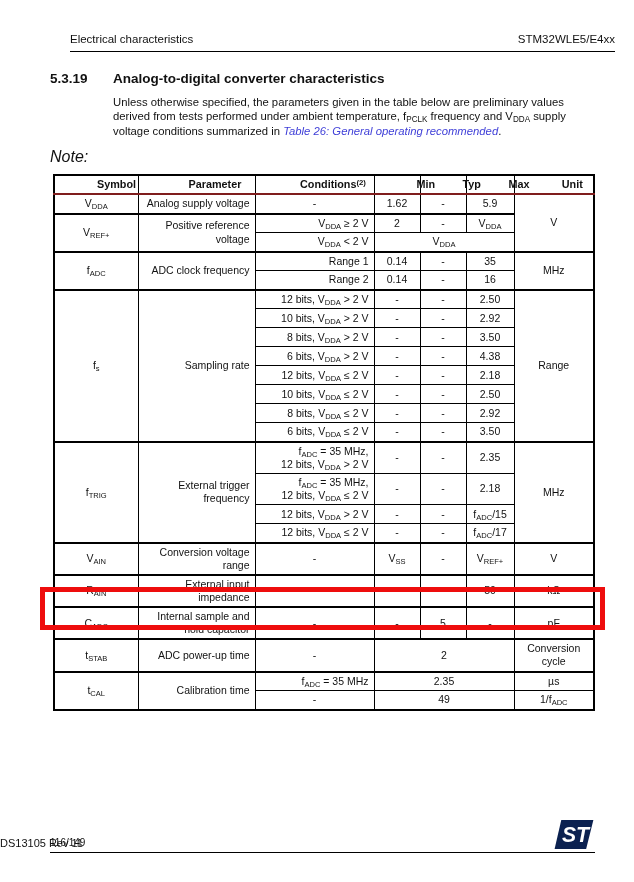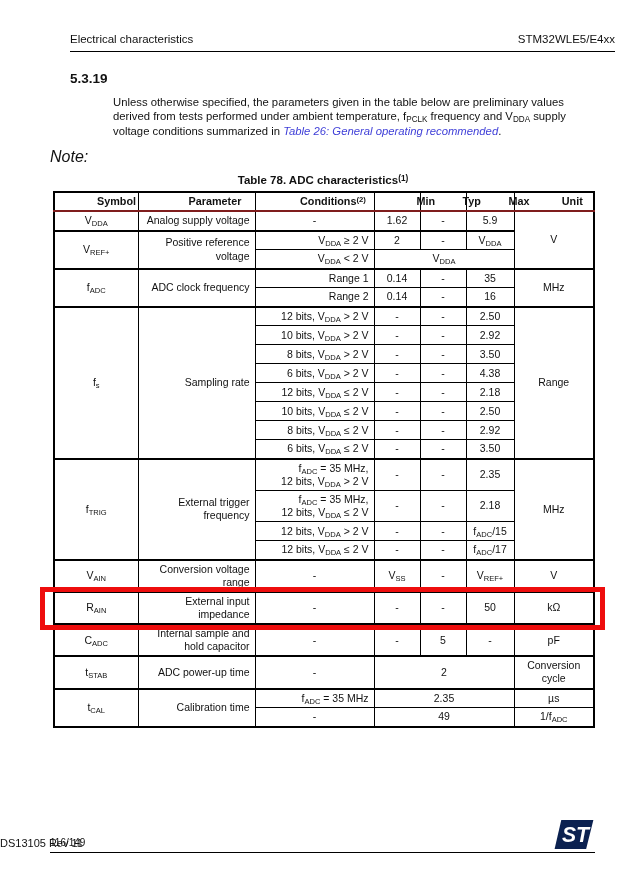--- a/index.html
+++ b/index.html
@@ -16,21 +16,21 @@
   .running-header{
     position:absolute;left:50px;top:33px;width:545px;
     display:flex;justify-content:space-between;align-items:flex-end;
     font-weight:normal;font-size:11.5px;
     border-bottom:1.5px solid #000;padding-bottom:6px;margin-left:20px;
   }
 
   
   .section-heading{
     position:absolute;left:50px;top:71px;width:545px;
-    display:flex;font-weight:bold;font-size:13.5px;margin-left:20px;
+    display:flex;font-weight:bold;font-size:13.5px;
   }
   .section-heading .num{width:63px;flex:0 0 63px;}
 
   
   .intro{
     position:absolute;left:113px;top:95px;width:484px;
     font-size:11.3px;line-height:1.28;
   }
   .intro a{color:var(--link);font-style:italic;text-decoration:none;}
 
@@ -77,32 +77,32 @@
 
 <div id="page">
 
   <div class="running-header">
     <span>Electrical characteristics</span>
     <span>STM32WLE5/E4xx</span>
   </div>
 
   <div class="section-heading">
     <span class="num">5.3.19</span>
+    <span>Analog-to-digital converter characteristics</span>
   </div>
 
   <p class="intro">
     <span>Unless otherwise specified, the parameters given in the table below are preliminary values derived from tests performed under ambient temperature, f<sub>PCLK</sub> frequency and V<sub>DDA</sub> supply voltage conditions summarized in </span><a href="#">Table 26: General operating recommended</a><span>.</span>
   </p>
 
   <div class="note">
     <span class="lbl">Note:</span>
   </div>
 
   <div class="table-wrap">
-    <div class="table-title">Table 78. ADC characteristics<sup>(1)</sup></div>
     <table>
       <colgroup>
         <col style="width:84px">
           <col style="width:117px">
           <col style="width:119px">
         <col style="width:46px">
           <col style="width:46px">
           <col style="width:48px">
           <col style="width:80px">
       </colgroup>

